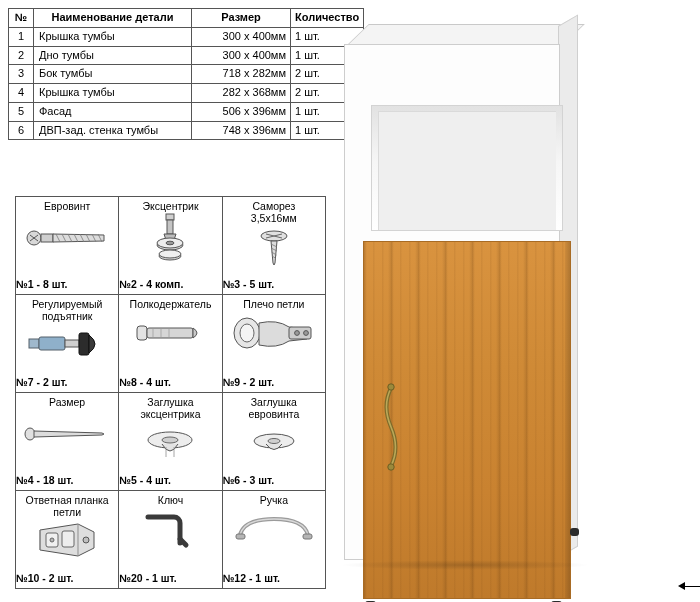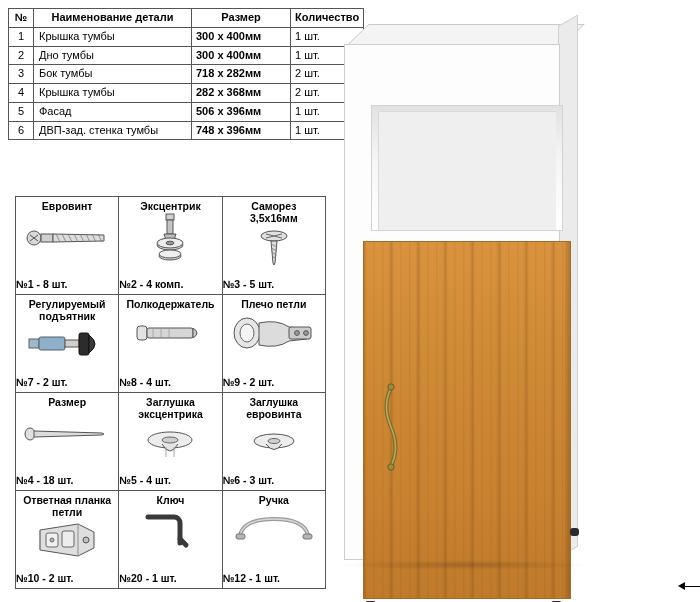--- a/index.html
+++ b/index.html
@@ -30,21 +30,21 @@
     font-weight: normal;
     line-height: 1.25;
   }
   .parts-table th {
     font-weight: bold;
     text-align: center;
     font-size: 11px;
   }
   .parts-table td.col-num { width: 16px; text-align: center; }
   .parts-table td.col-name { width: 148px; text-align: left; padding-left: 5px; }
-  .parts-table td.col-size { width: 90px; text-align: left; font-weight: bold; }
+  .parts-table td.col-size { width: 90px; text-align: right; }
   .parts-table td.col-qty  { width: 60px; text-align: left; }
 
   
   .hardware-grid {
     position: absolute;
     left: 15px;
     top: 196px;
     width: 311px;
     border-collapse: collapse;
   }
@@ -52,21 +52,21 @@
     border: 1px solid #555;
     width: 33.33%;
     height: 92px;
     vertical-align: top;
     text-align: center;
     padding: 3px 2px 2px 2px;
     position: relative;
   }
   .hw-title {
     font-size: 10.5px;
-    font-weight: bold;
+    font-weight: normal;
     line-height: 1.15;
     display: block;
     min-height: 13px;
   }
   .hw-art {
     height: 46px;
     display: flex;
     align-items: center;
     justify-content: center;
     margin-top: 2px;

